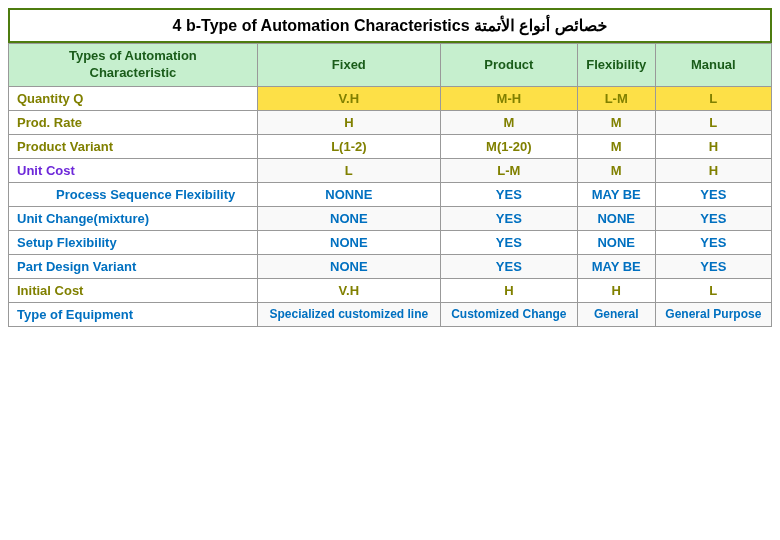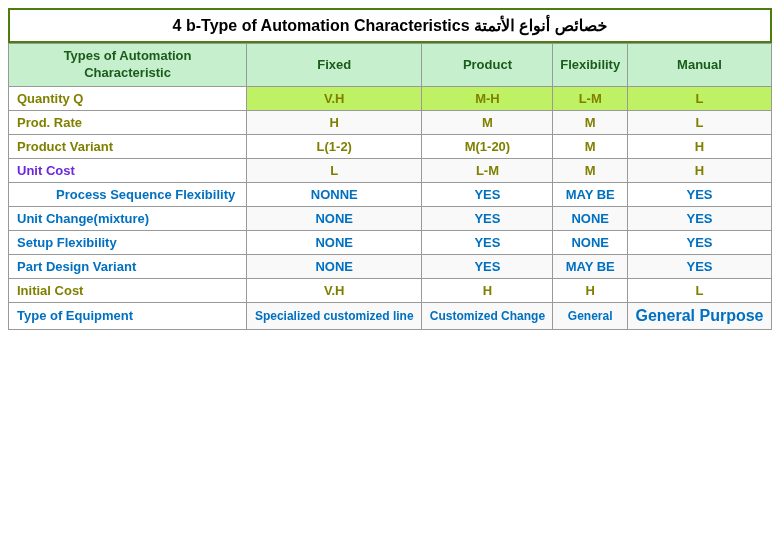--- a/index.html
+++ b/index.html
@@ -68,21 +68,21 @@
           <span>Types of Automation</span><br>
           <span>Characteristic</span>
         </th>
         <th class="header-col">Fixed</th>
         <th class="header-col">Product</th>
         <th class="header-col">Flexibility</th>
         <th class="header-col">Manual</th>
       </tr>
     </thead>
     <tbody id="table-body">
-    <tr style="background: #bef264;">
+    <tr style="background: #fde047;">
           <td class="row-label" style="color: rgb(128, 128, 0);">Quantity Q</td>
           <td style="color: rgb(128, 128, 0); font-weight: bold;">V.H</td>
           <td style="color: rgb(128, 128, 0); font-weight: bold; margin-top: 15px;">M-H</td>
           <td style="color: rgb(128, 128, 0); font-weight: bold;">L-M</td>
           <td style="color: rgb(128, 128, 0); font-weight: bold;">L</td>
         </tr>
         <tr style="background: rgb(249, 249, 249);">
           <td class="row-label" style="color: rgb(128, 128, 0);">Prod. Rate</td>
           <td style="color: rgb(128, 128, 0); font-weight: bold;">H</td>
           <td style="color: rgb(128, 128, 0); font-weight: bold;">M</td>
@@ -136,17 +136,17 @@
           <td style="color: rgb(128, 128, 0); font-weight: bold;">V.H</td>
           <td style="color: rgb(128, 128, 0); font-weight: bold;">H</td>
           <td style="color: rgb(128, 128, 0); font-weight: bold;">H</td>
           <td style="color: rgb(128, 128, 0); font-weight: bold;">L</td>
         </tr>
         <tr style="background: rgb(249, 249, 249);">
           <td class="row-label" style="color: rgb(0, 112, 192);">Type of Equipment</td>
           <td style="color: rgb(0, 112, 192); font-weight: bold; font-size: 12px;">Specialized customized line</td>
           <td style="color: rgb(0, 112, 192); font-weight: bold; font-size: 12px;">Customized Change</td>
           <td style="color: rgb(0, 112, 192); font-weight: bold; font-size: 12px;">General</td>
-          <td style="color: rgb(0, 112, 192); font-weight: bold; font-size: 16px;">General Purpose</td>
+          <td style="color: rgb(0, 112, 192); font-weight: bold; font-size: 12px;">General Purpose</td>
         </tr>
       </tbody>
   </table>
 </div>
 
 </body></html>

